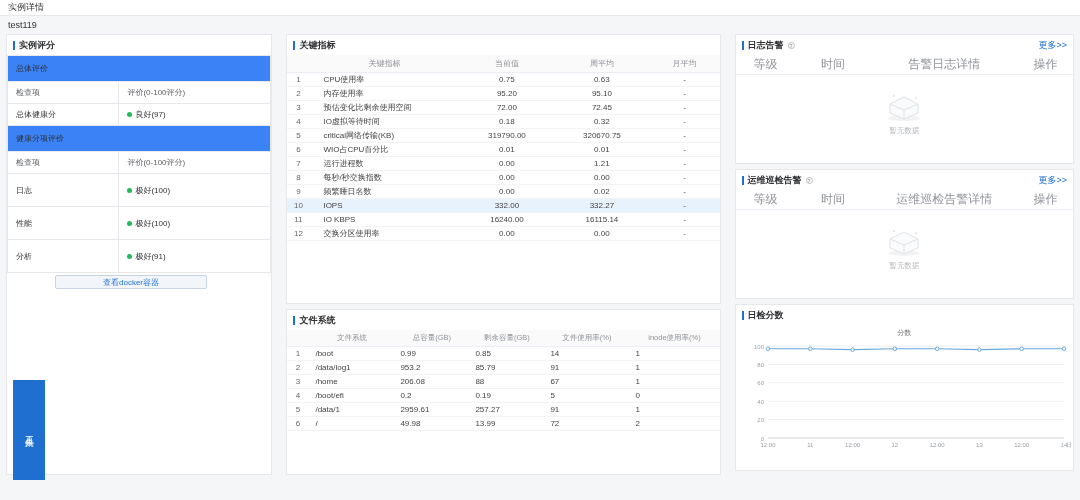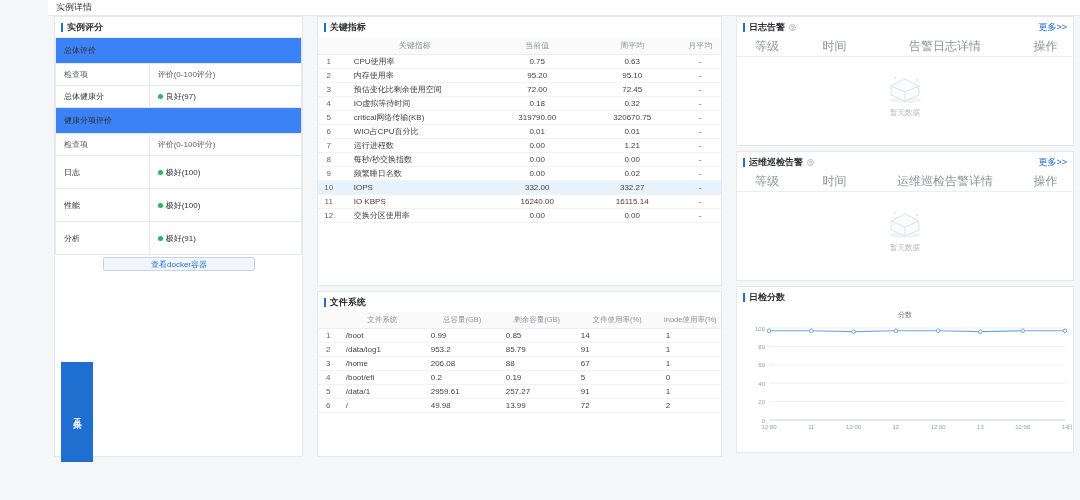--- a/index.html
+++ b/index.html
@@ -5,21 +5,21 @@
   * { box-sizing: border-box; }
   html, body {
     margin: 0; padding: 0;
     width: 1080px; height: 500px;
     background: #f0f2f5;
     font-family: "Liberation Sans", sans-serif;
     font-size: 9px;
     color: #333;
     overflow: hidden;
   }
-  .page { position: relative; width: 1080px; height: 500px; background:#f5f6f8;padding-left:48px; }
+  .page { position: relative; width: 1080px; height: 500px; background:#f5f6f8; }
 
   
   .topbar {
     height: 16px; background: #fff; border-bottom: 1px solid #e8e8e8;
     display: flex; align-items: center; padding-left: 8px;
     font-size: 9px; color: #333;
   }
   .tabbar {
     height: 21px; background: #fff; border-bottom: 1px solid #e8e8e8;
     display: flex; align-items: flex-end; padding-left: 6px; gap: 4px;
@@ -115,20 +115,23 @@
 </head>
 <body>
 
 <div class="page">
 
   <div class="topbar">
     <span>实例详情</span>
   </div>
 
 
+  <div class="hostline">
+    <span>test119</span>
+  </div>
 
   <div class="content">
 
     <div class="col-left">
       <div class="panel" style="height:441px; position:relative;">
         <div class="panel-title">
           <span class="bar"></span>
           <span>实例评分</span>
         </div>
 

